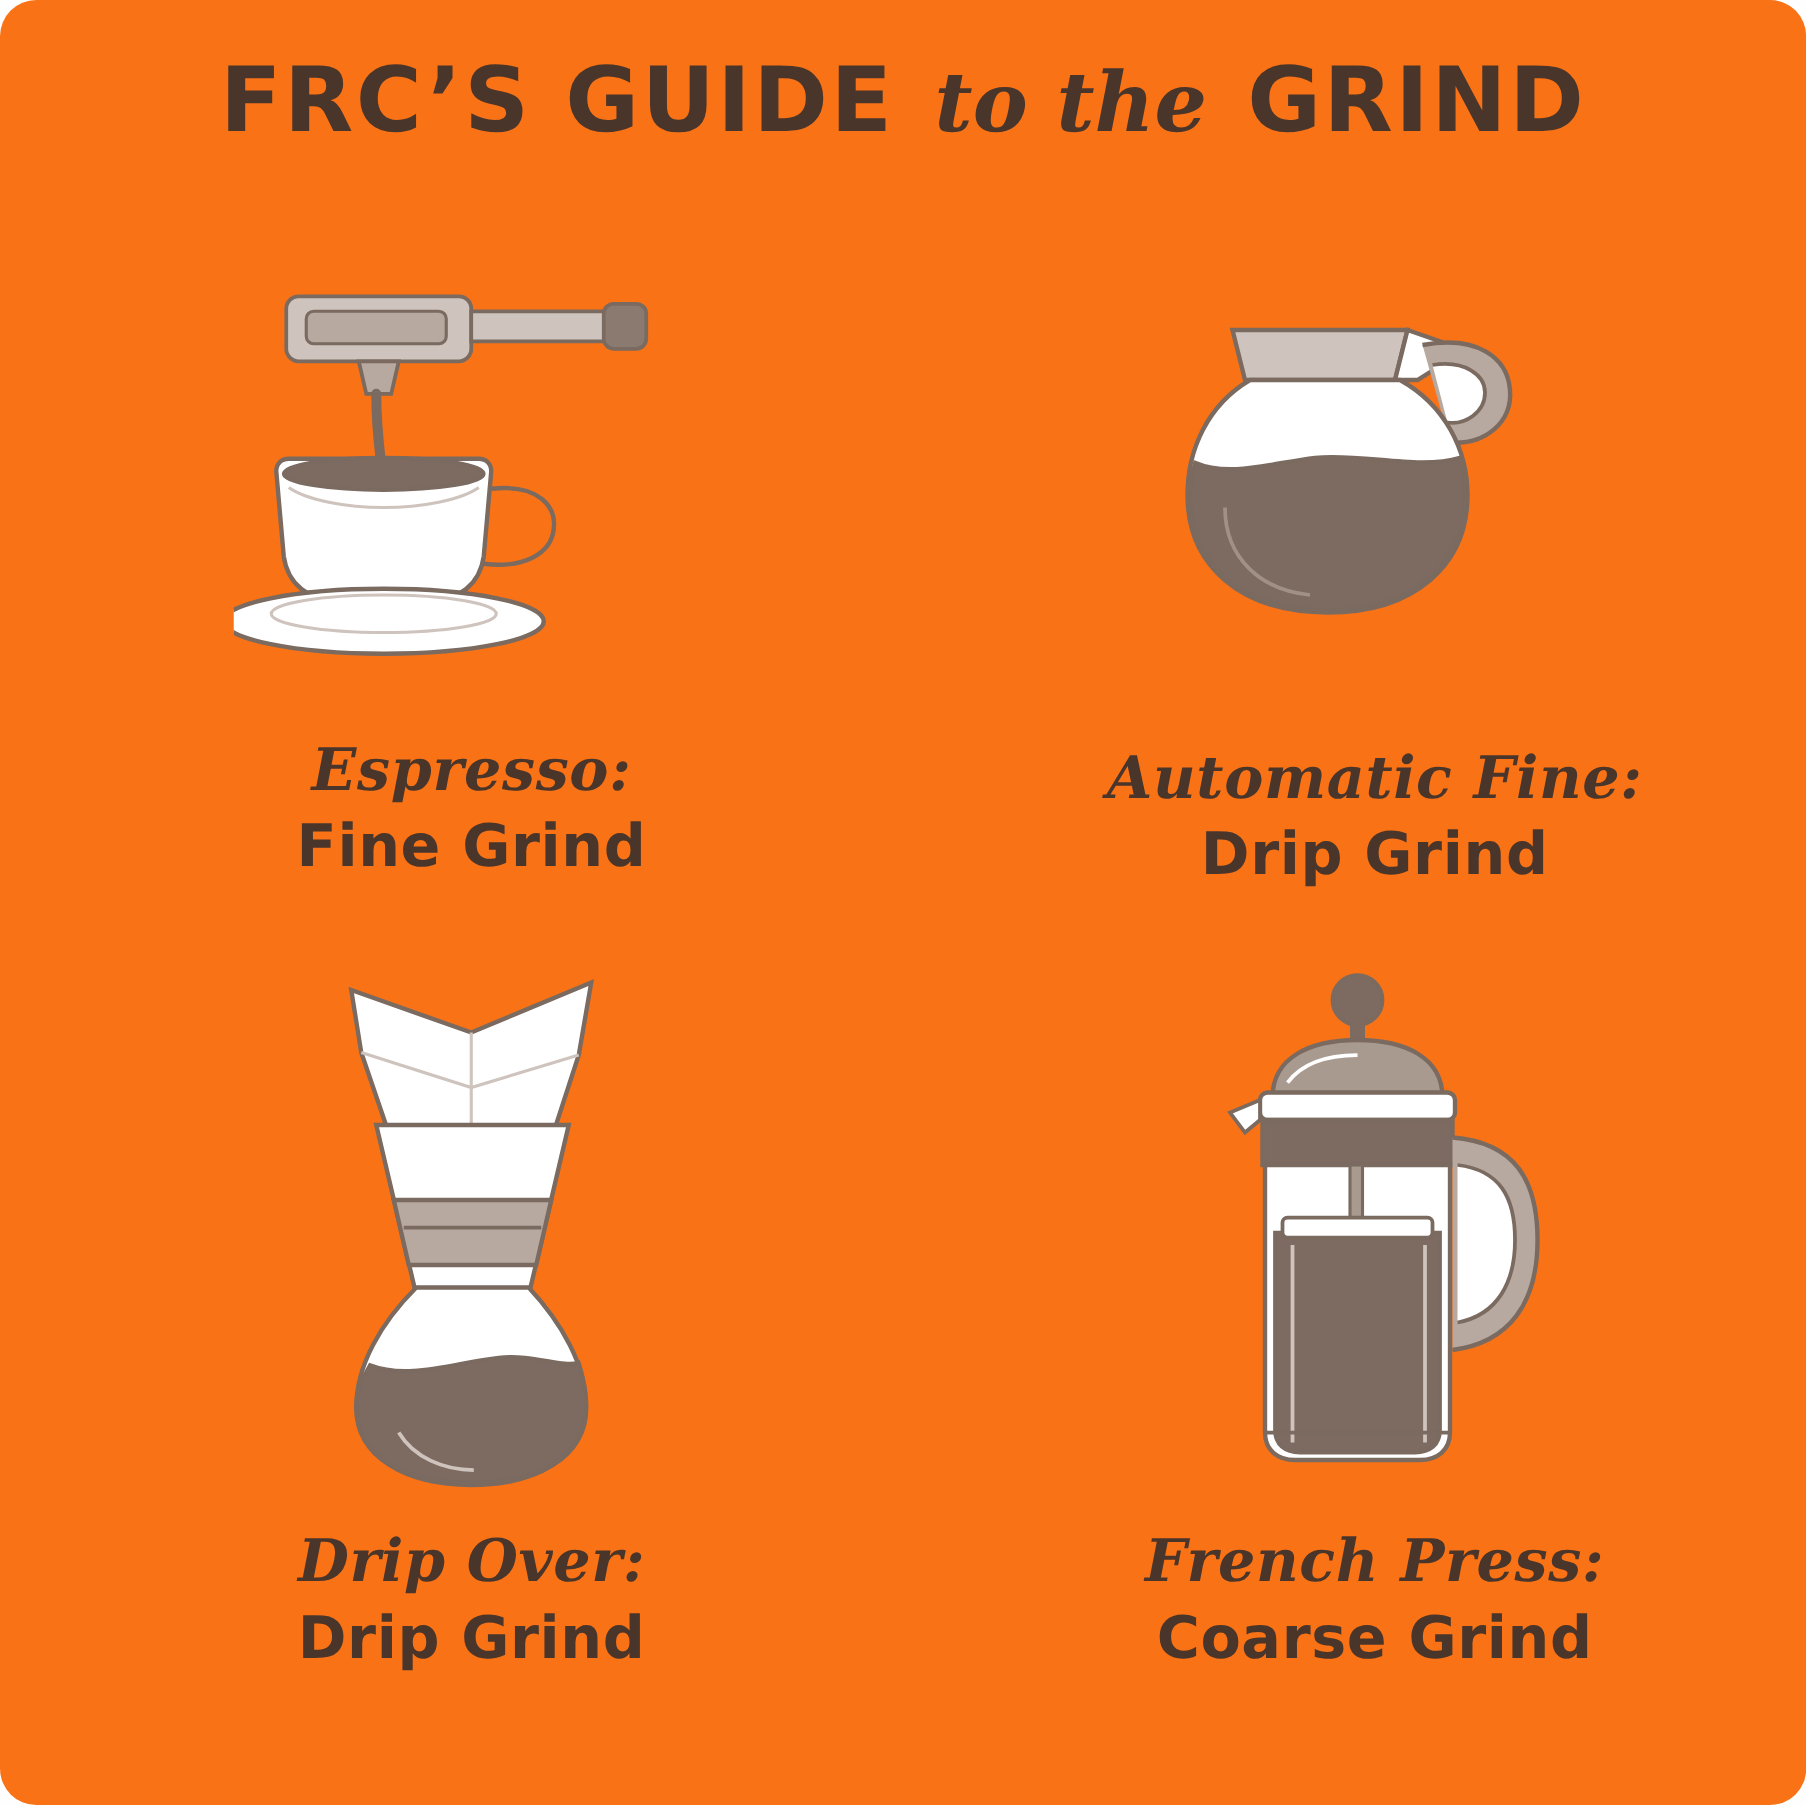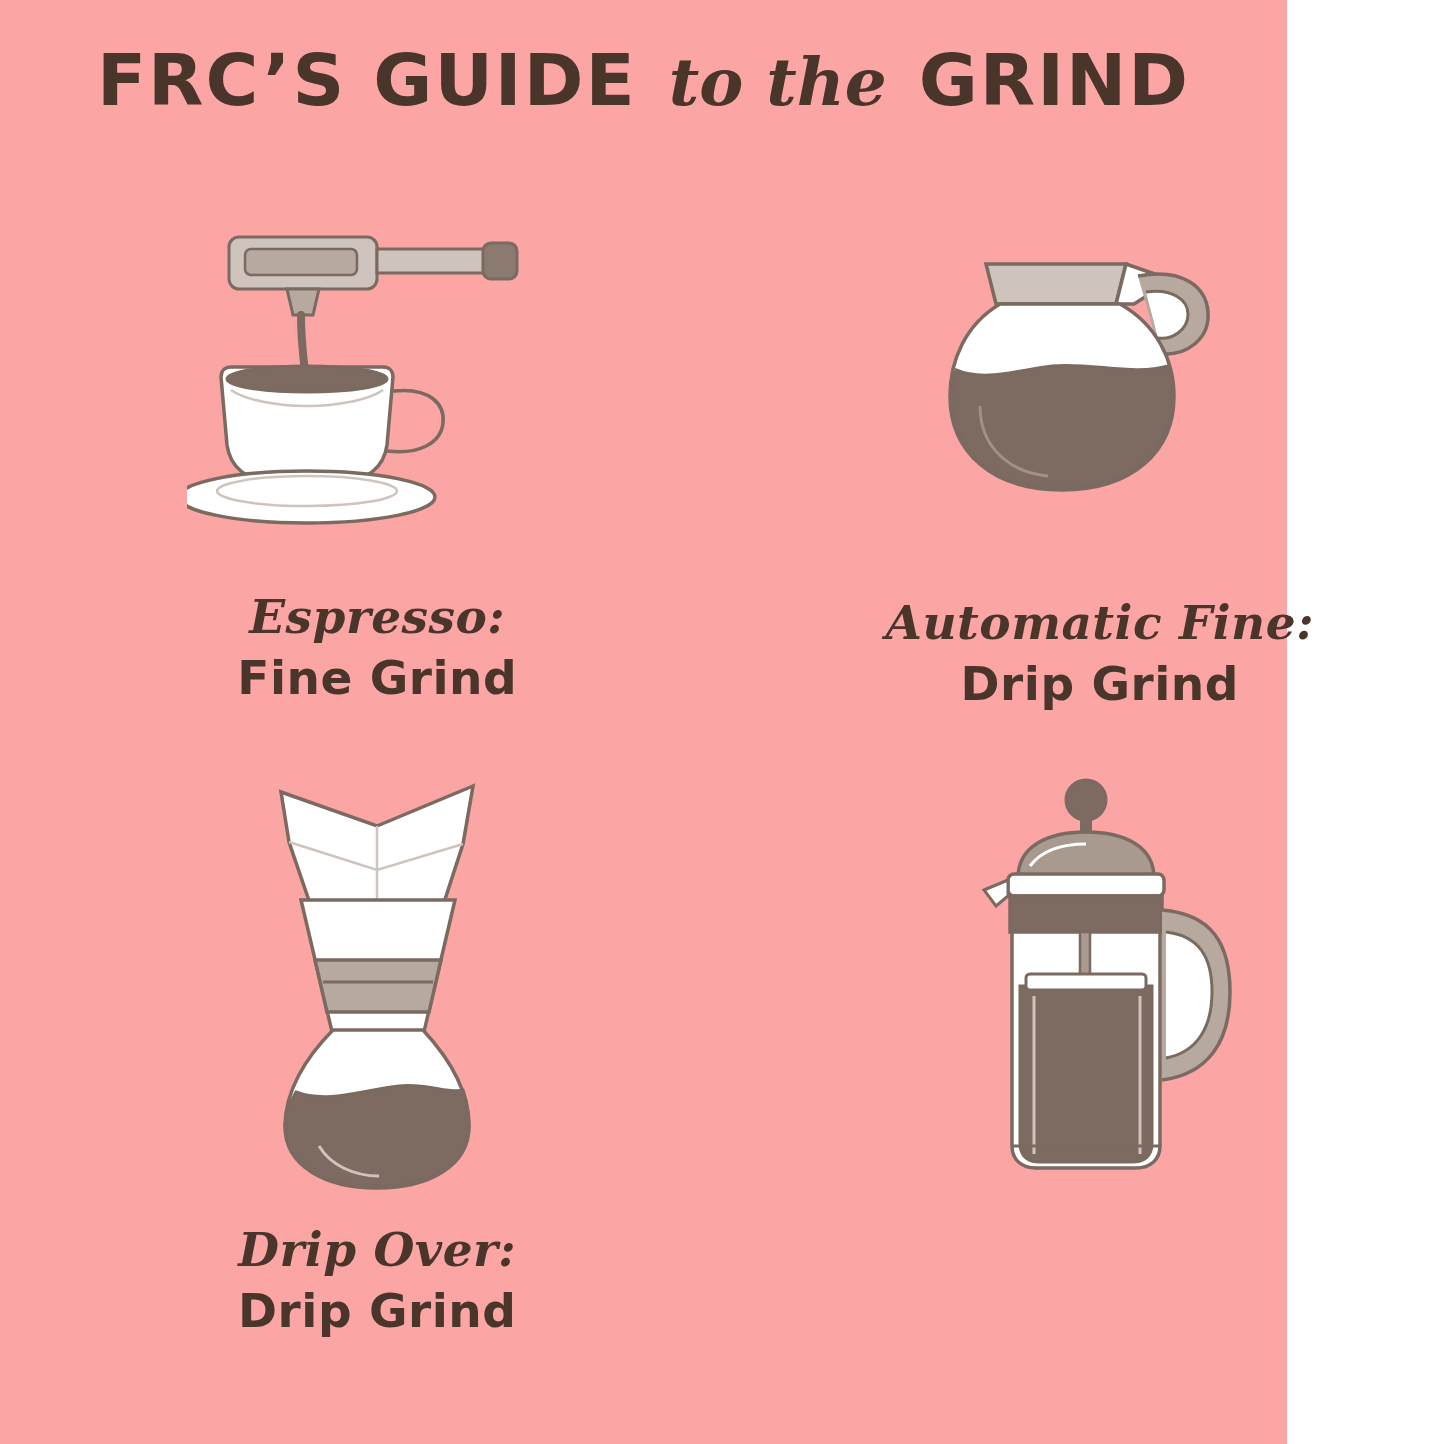--- a/index.html
+++ b/index.html
@@ -9,24 +9,25 @@
   }
   body {
     width: 1445px;
     height: 1444px;
     font-family: "Liberation Sans", sans-serif;
     color: #4a352b;
     overflow: hidden;
   }
   .poster {
     position: relative;
-    width: 1287px;
+    width: 1445px;
     height: 1444px;
-    background: #fca5a5;
+    background: #f97316;
     box-sizing: border-box;
+    border-radius: 29px;
   }
   
   .title-wrap {
     width: 100%;
     text-align: center;
     padding-top: 44px;
     height: 110px;
     box-sizing: border-box;
   }
   .title {
@@ -229,16 +230,20 @@
           <rect x="130" y="158" width="10" height="46" fill="#a99a90" stroke="#7a6a60" stroke-width="2.5"></rect>
 
           <rect x="76" y="200" width="120" height="16" rx="4" fill="#ffffff" stroke="#7a6a60" stroke-width="3"></rect>
 
           <path d="M84 222 L84 380" stroke="#cfc4bd" stroke-width="3"></path>
           <path d="M190 222 L190 380" stroke="#cfc4bd" stroke-width="3"></path>
 
           <path d="M62 372 L210 372" stroke="#7a6a60" stroke-width="3"></path>
         </svg>
       </div>
+      <div class="caption">
+        <span class="method">French Press:</span>
+        <span class="grind">Coarse Grind</span>
+      </div>
     </div>
 
   </div>
 </div>
 
 </body></html>

